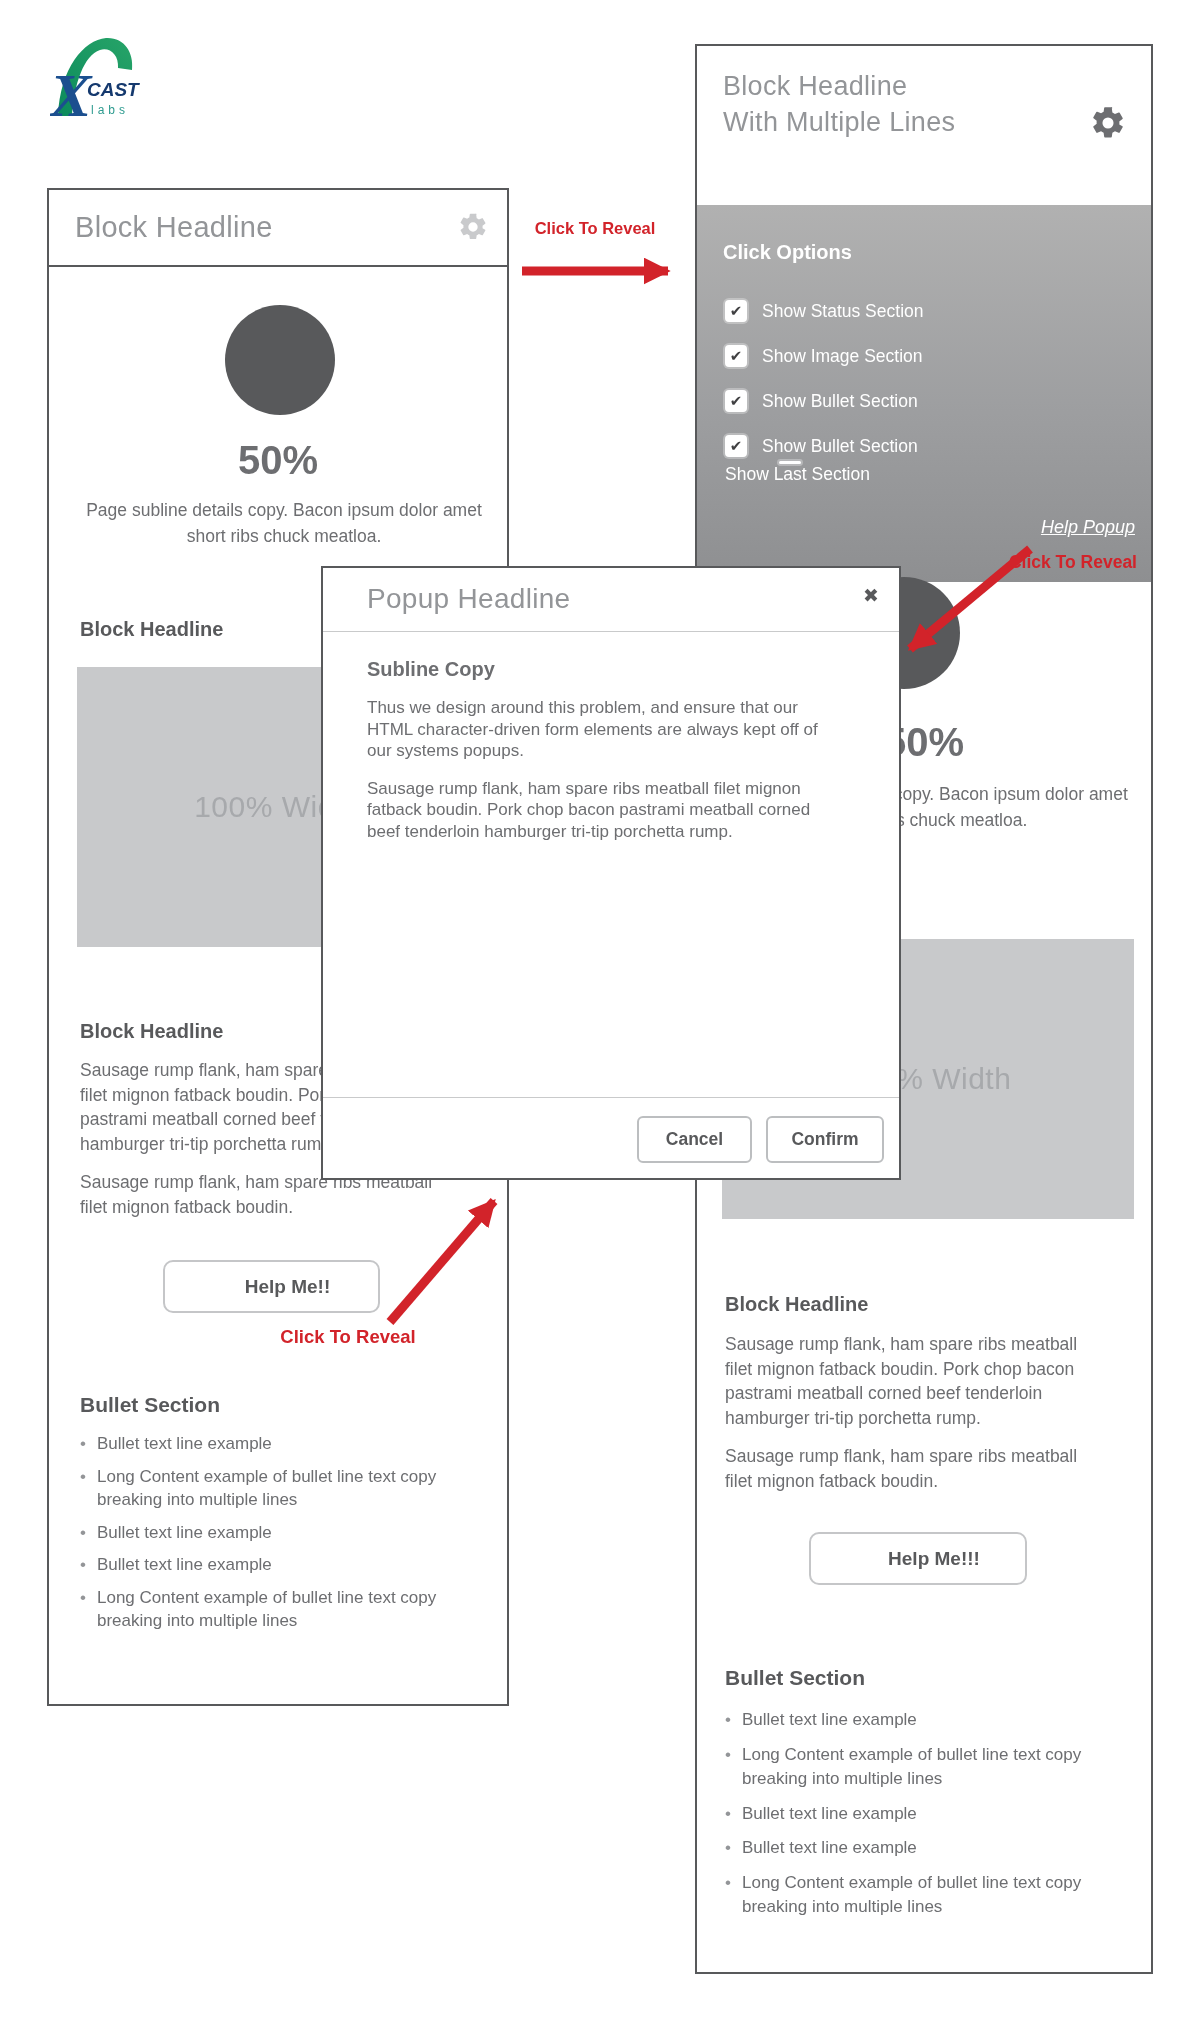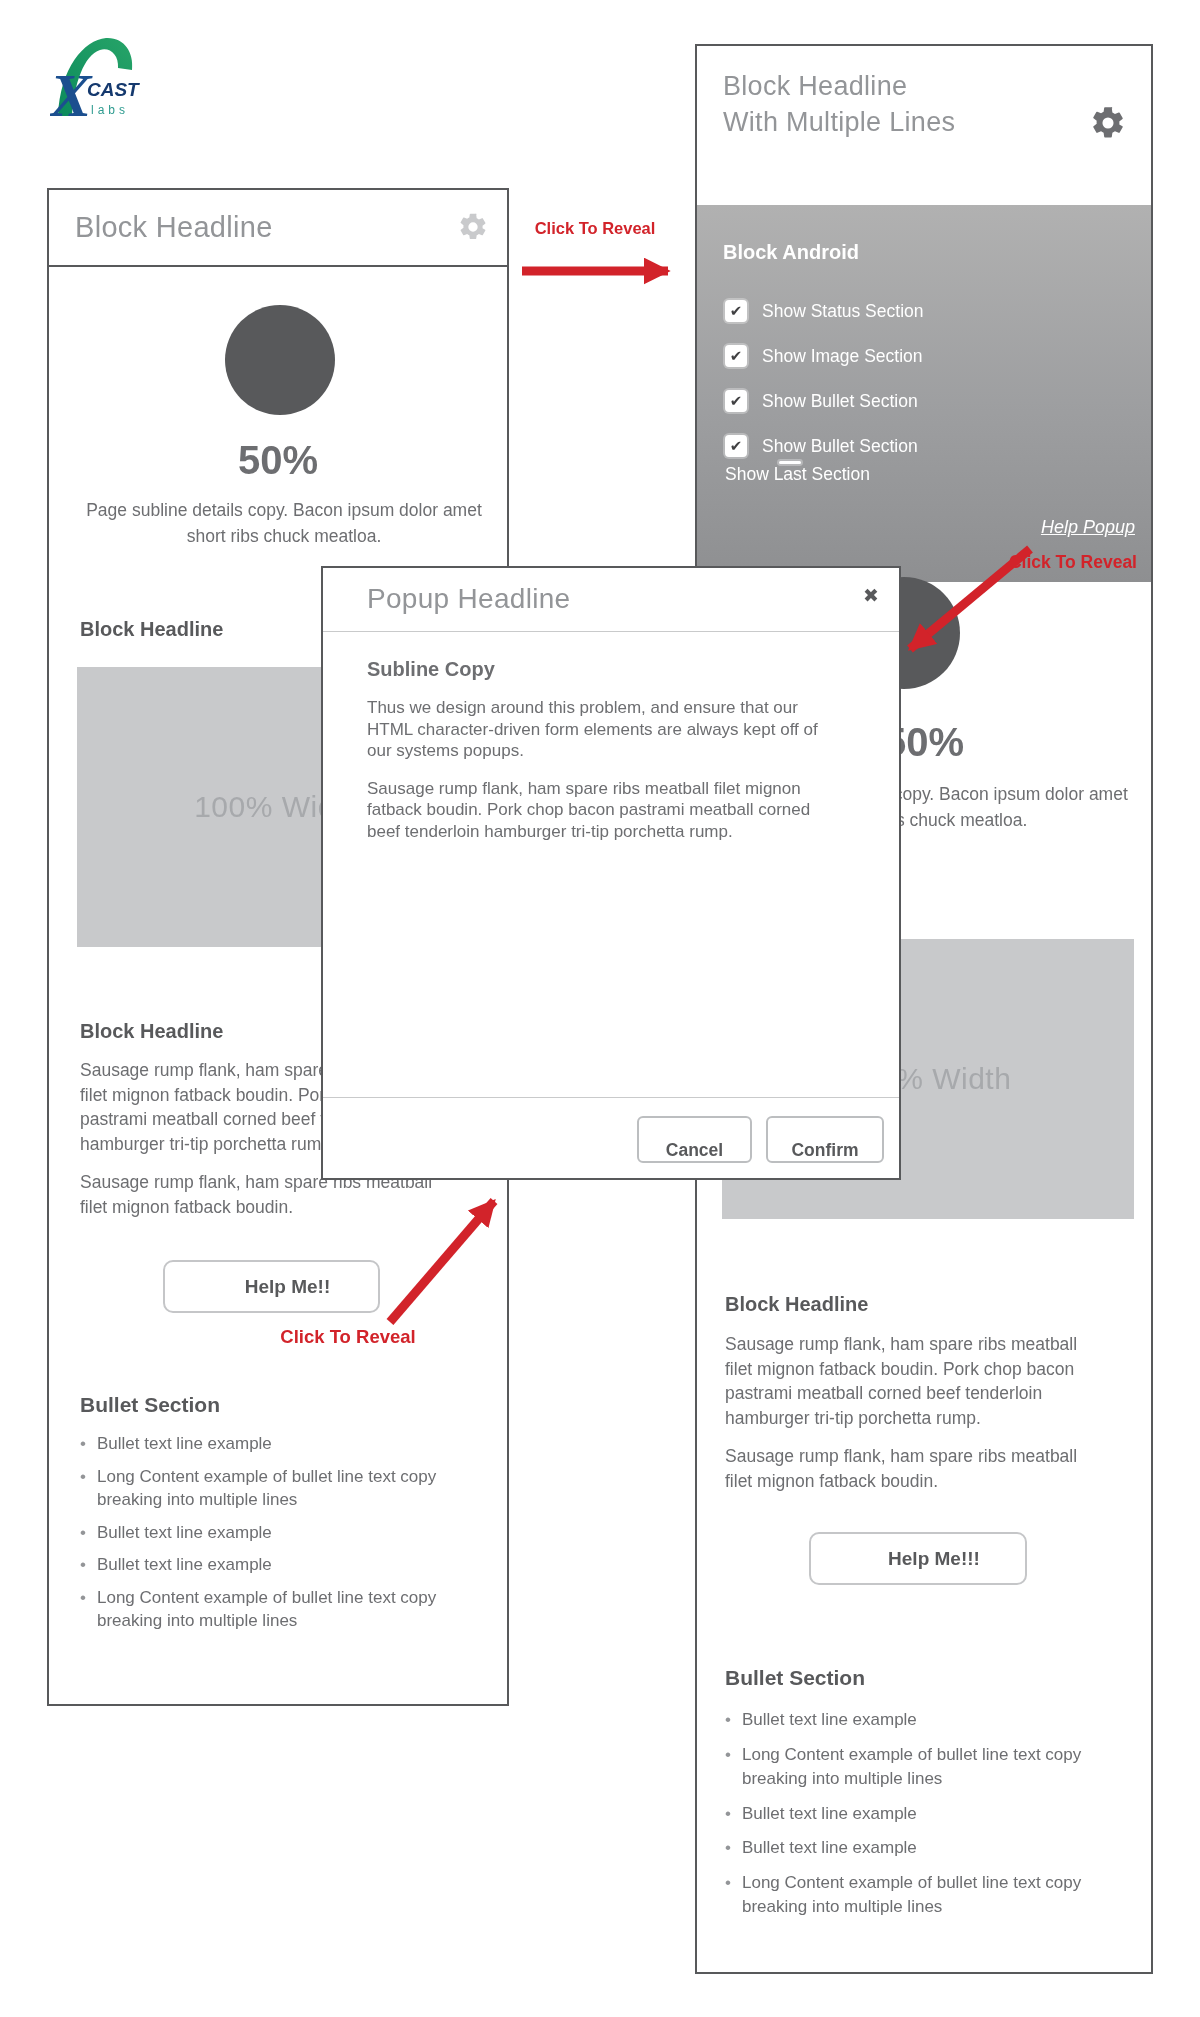--- a/index.html
+++ b/index.html
@@ -90,21 +90,21 @@
   .popup-header{position:absolute;left:0;right:0;top:0;height:64px;border-bottom:1px solid #c9cacb;}
   .popup-title{position:absolute;left:44px;top:15px;font-size:28px;color:#939598;letter-spacing:.3px;}
   .popup-close{position:absolute;right:20px;top:16px;font-size:19px;color:#58595b;cursor:pointer;
                font-family:"DejaVu Sans",sans-serif;}
   .popup-body{position:absolute;left:44px;top:64px;width:492px;}
   .popup-subhead{margin-top:26px;font-size:20px;font-weight:bold;color:#6d6e71;}
   .popup-para{margin-top:16px;font-size:17px;line-height:21.5px;color:#6d6e71;width:458px;}
   .popup-footer-line{position:absolute;left:0;right:0;top:529px;border-top:1px solid #c9cacb;}
   .popup-btn{position:absolute;top:548px;height:47px;background:#fff;border:2px solid #bcbec0;
              border-radius:6px;font-size:17.5px;font-weight:bold;color:#58595b;
-             display:flex;align-items:flex-end;justify-content:center;cursor:pointer;}
+             display:flex;align-items:center;justify-content:center;cursor:pointer;}
   .btn-cancel{left:314px;width:115px;}
   .btn-confirm{left:443px;width:118px;}
 
   
   .red-label{position:absolute;color:#d2232a;font-weight:bold;z-index:20;}
   .reveal-top{left:517px;top:219px;width:156px;text-align:center;font-size:16.5px;}
   .reveal-bottom{left:268px;top:1326px;width:160px;text-align:center;font-size:18.5px;}
   .arrows{position:absolute;left:0;top:0;width:1200px;height:2017px;z-index:60;pointer-events:none;}
 </style>
 </head>
@@ -190,21 +190,21 @@
         <div>With Multiple Lines</div>
       </div>
     </div>
     <div class="gear gear-right">
       <svg viewBox="0 0 24 24" width="38" height="38" fill="currentColor">
         <path d="M19.14,12.94a7.07,7.07,0,0,0,.06-.94,7.07,7.07,0,0,0-.06-.94l2-1.56a.5.5,0,0,0,.12-.64l-1.9-3.29a.5.5,0,0,0-.61-.22l-2.36,1a7.2,7.2,0,0,0-1.62-.94l-.36-2.51A.5.5,0,0,0,13.92,2H10.08a.5.5,0,0,0-.49.42L9.23,4.93a7.2,7.2,0,0,0-1.62.94l-2.36-1a.5.5,0,0,0-.61.22L2.74,8.42a.5.5,0,0,0,.12.64l2,1.56a7.07,7.07,0,0,0-.06.94,7.07,7.07,0,0,0,.06.94l-2,1.56a.5.5,0,0,0-.12.64l1.9,3.29a.5.5,0,0,0,.61.22l2.36-1a7.2,7.2,0,0,0,1.62.94l.36,2.51a.5.5,0,0,0,.49.42h3.84a.5.5,0,0,0,.49-.42l.36-2.51a7.2,7.2,0,0,0,1.62-.94l2.36,1a.5.5,0,0,0,.61-.22l1.9-3.29a.5.5,0,0,0-.12-.64ZM12,15.5A3.5,3.5,0,1,1,15.5,12,3.5,3.5,0,0,1,12,15.5Z"></path>
       </svg>
     </div>
 
     <div class="options-overlay">
-      <div class="options-heading">Block Android</div>
+      <div class="options-heading">Click Options</div>
 
       <div class="opt-row opt-row-0">
         <span class="checkbox">
           <span class="chk">✔</span>
           </span>
         <span class="opt-label">Show Status Section</span>
       </div>
       <div class="opt-row opt-row-1">
         <span class="checkbox">
           <span class="chk">✔</span>

